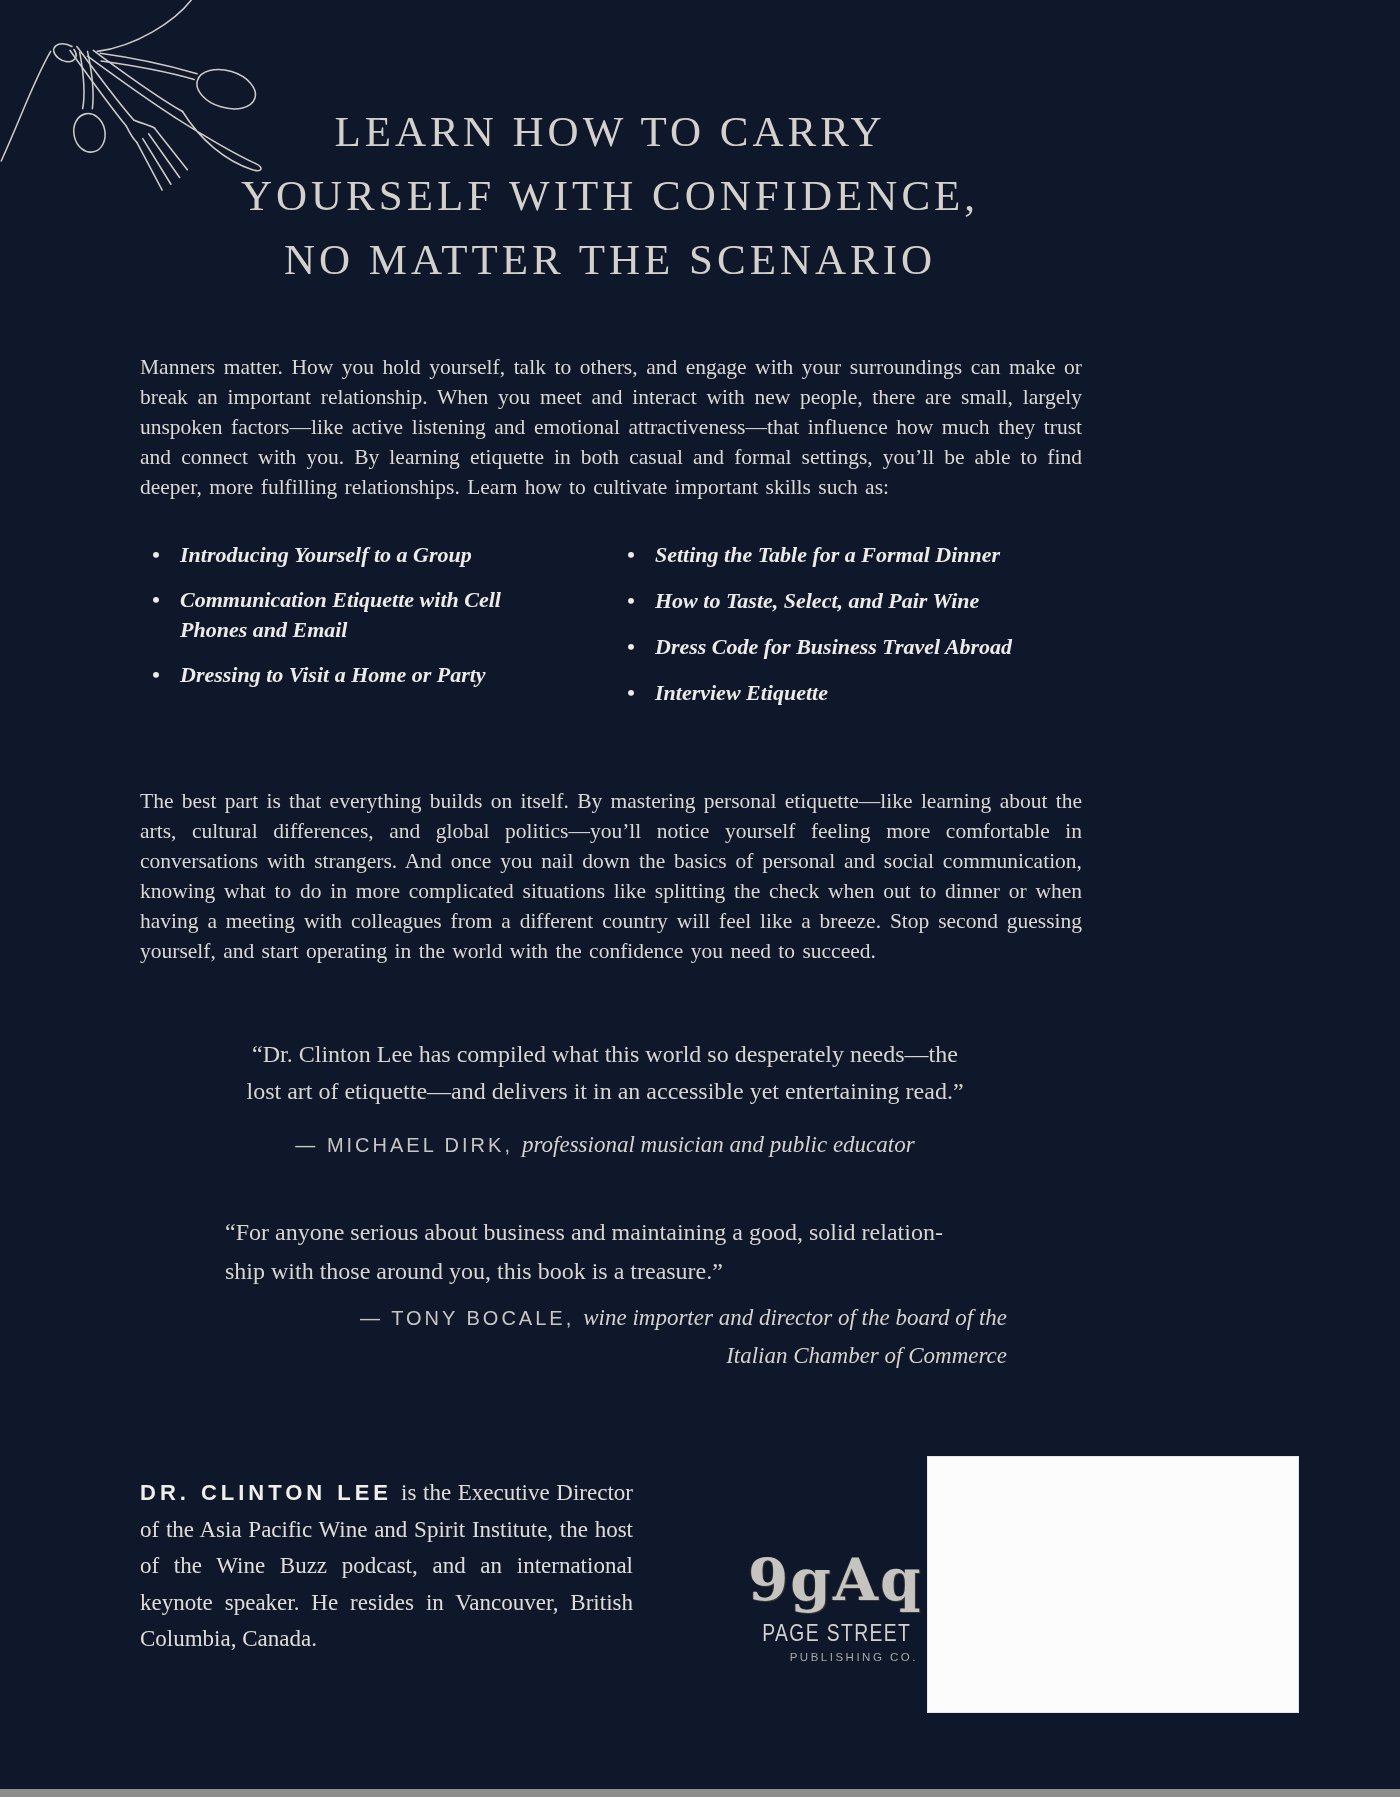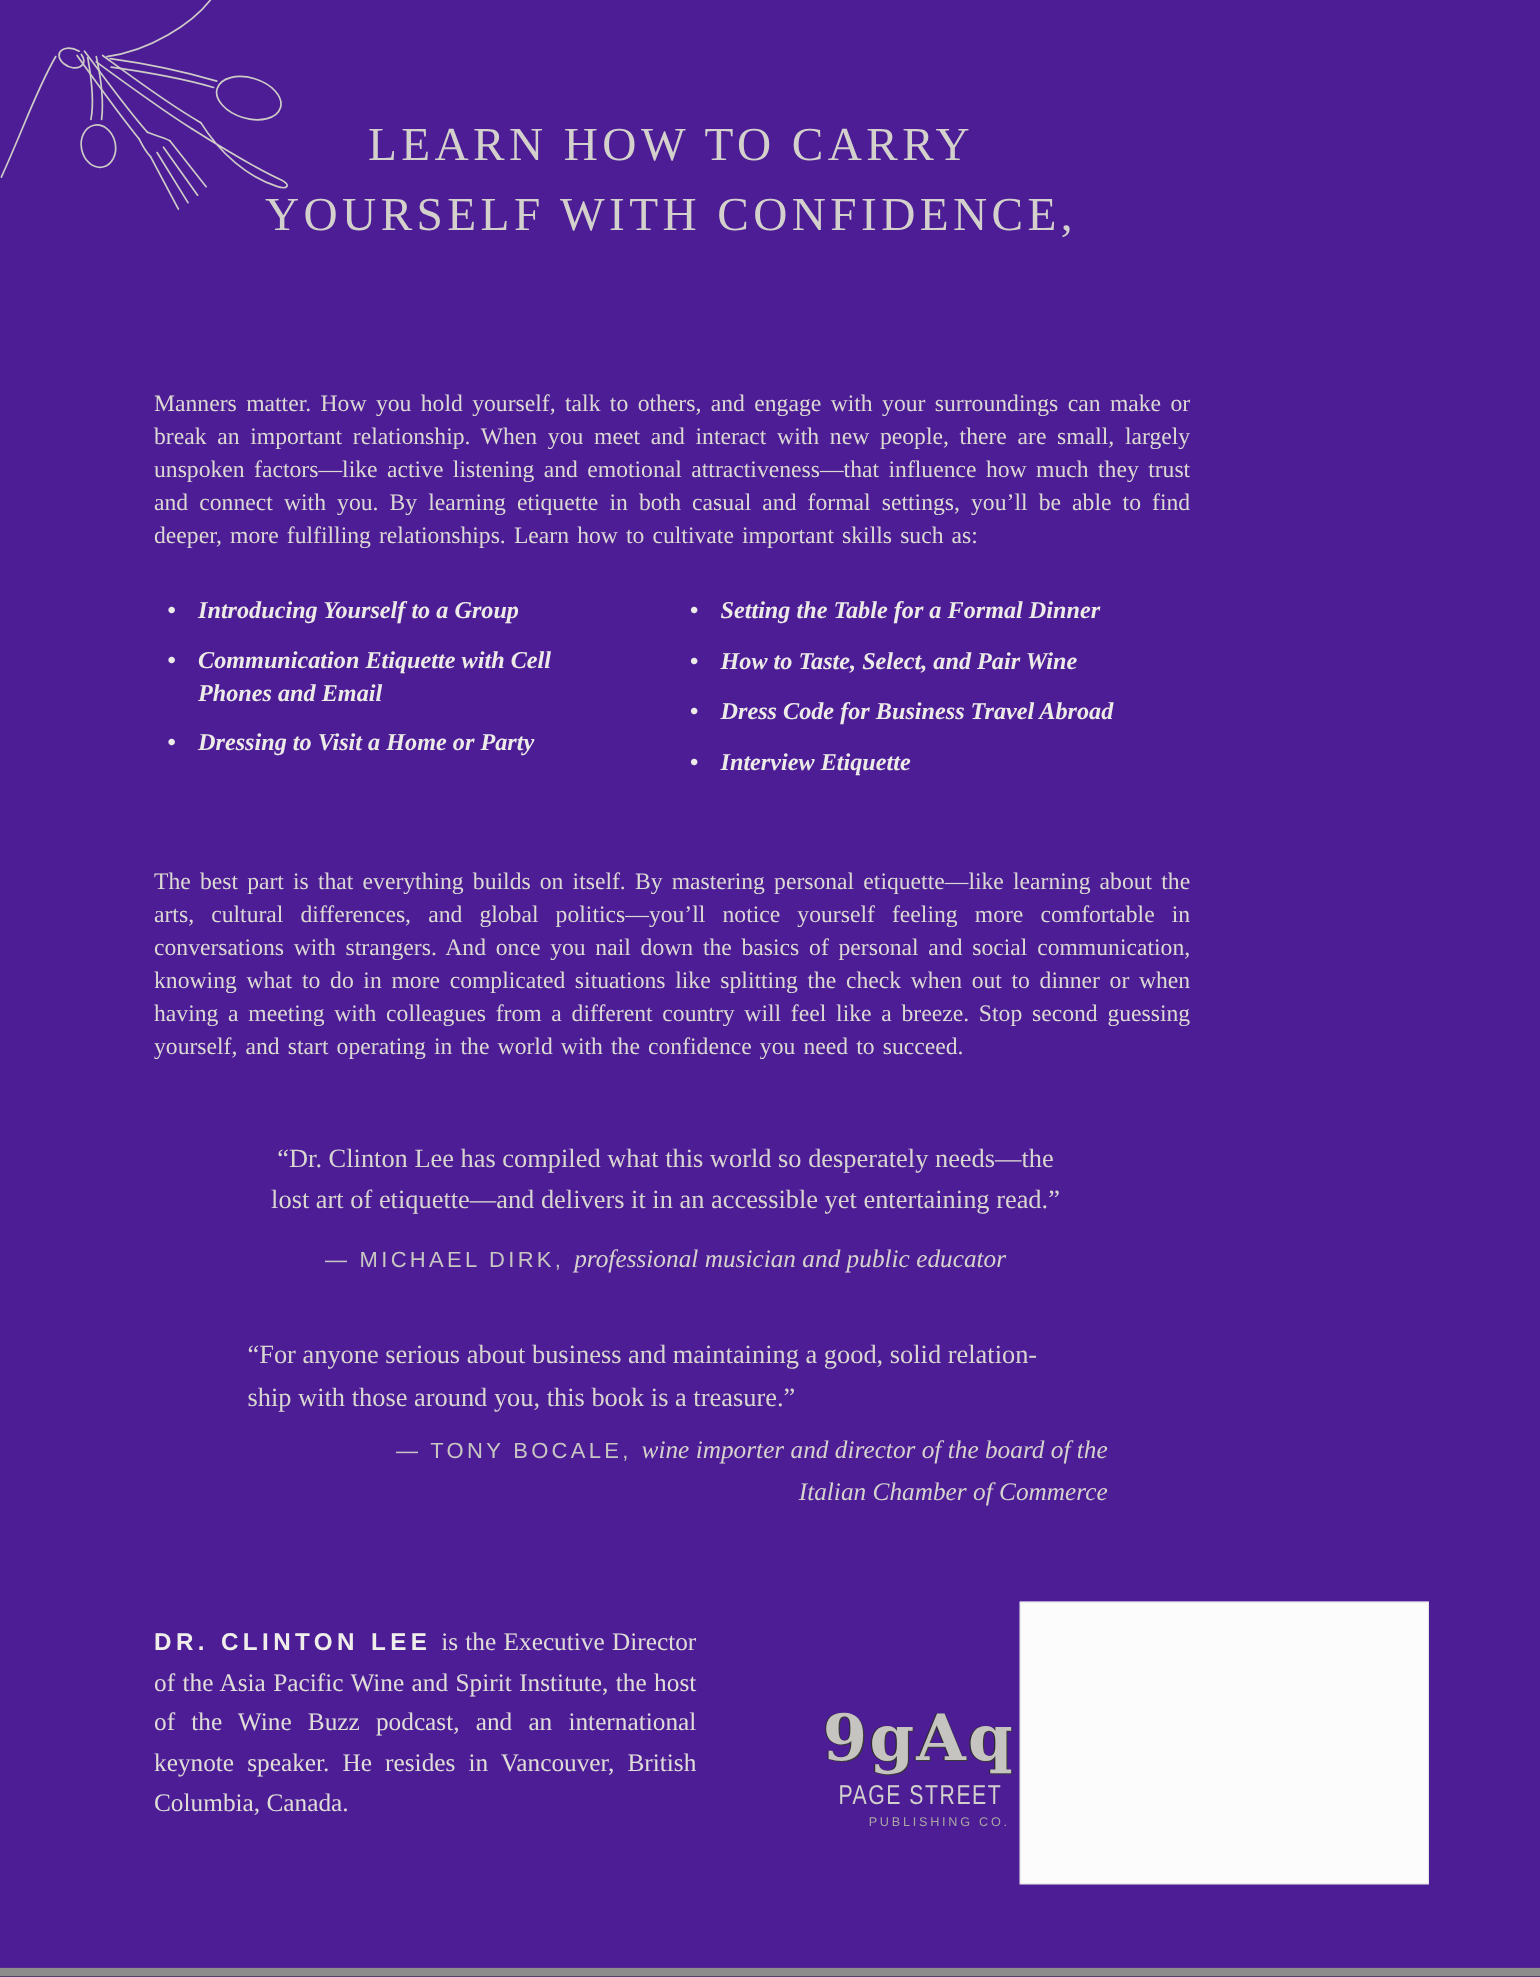--- a/index.html
+++ b/index.html
@@ -1,19 +1,19 @@
 <!DOCTYPE html>
 <html><head>
 <meta charset="utf-8">
 <style>
   html,body{margin:0;padding:0;background:#000;}
   .cover{
     position:relative;
     width:1400px;height:1797px;
-    background:#4c1d95;
+    background:#0f172a;
     overflow:hidden;
     font-family:"Liberation Serif","DejaVu Serif",serif;
   }
   .cutlery{position:absolute;top:0;left:0;}
   .headline{
     position:absolute;top:100px;left:140px;width:940px;
     text-align:center;color:#d4d1cc;
     font-size:43px;line-height:64px;letter-spacing:4px;
     font-family:"Liberation Serif","DejaVu Serif",serif;
   }
@@ -128,20 +128,21 @@
 
       <path d="M82,54 C86,76 88,96 85,112"></path>
       <path d="M90,53 C95,76 97,96 95,112"></path>
       <ellipse cx="92" cy="137" rx="16" ry="20" transform="rotate(-12 92 137)"></ellipse>
     </g>
   </svg>
 
   <div class="headline">
     <div>LEARN HOW TO CARRY</div>
     <div>YOURSELF WITH CONFIDENCE,</div>
+    <div>NO MATTER THE SCENARIO</div>
   </div>
 
   <p class="para intro">Manners matter. How you hold yourself, talk to others, and engage with your surroundings can make or break an important relationship. When you meet and interact with new people, there are small, largely unspoken factors—like active listening and emotional attractiveness—that influence how much they trust and connect with you. By learning etiquette in both casual and formal settings, you’ll be able to find deeper, more fulfilling relationships. Learn how to cultivate important skills such as:</p>
 
   <ul class="skills skills-left">
     <li><span>Introducing Yourself to a Group</span></li>
     <li><span>Communication Etiquette with Cell Phones and Email</span></li>
     <li><span>Dressing to Visit a Home or Party</span></li>
   </ul>
   <ul class="skills skills-right">

